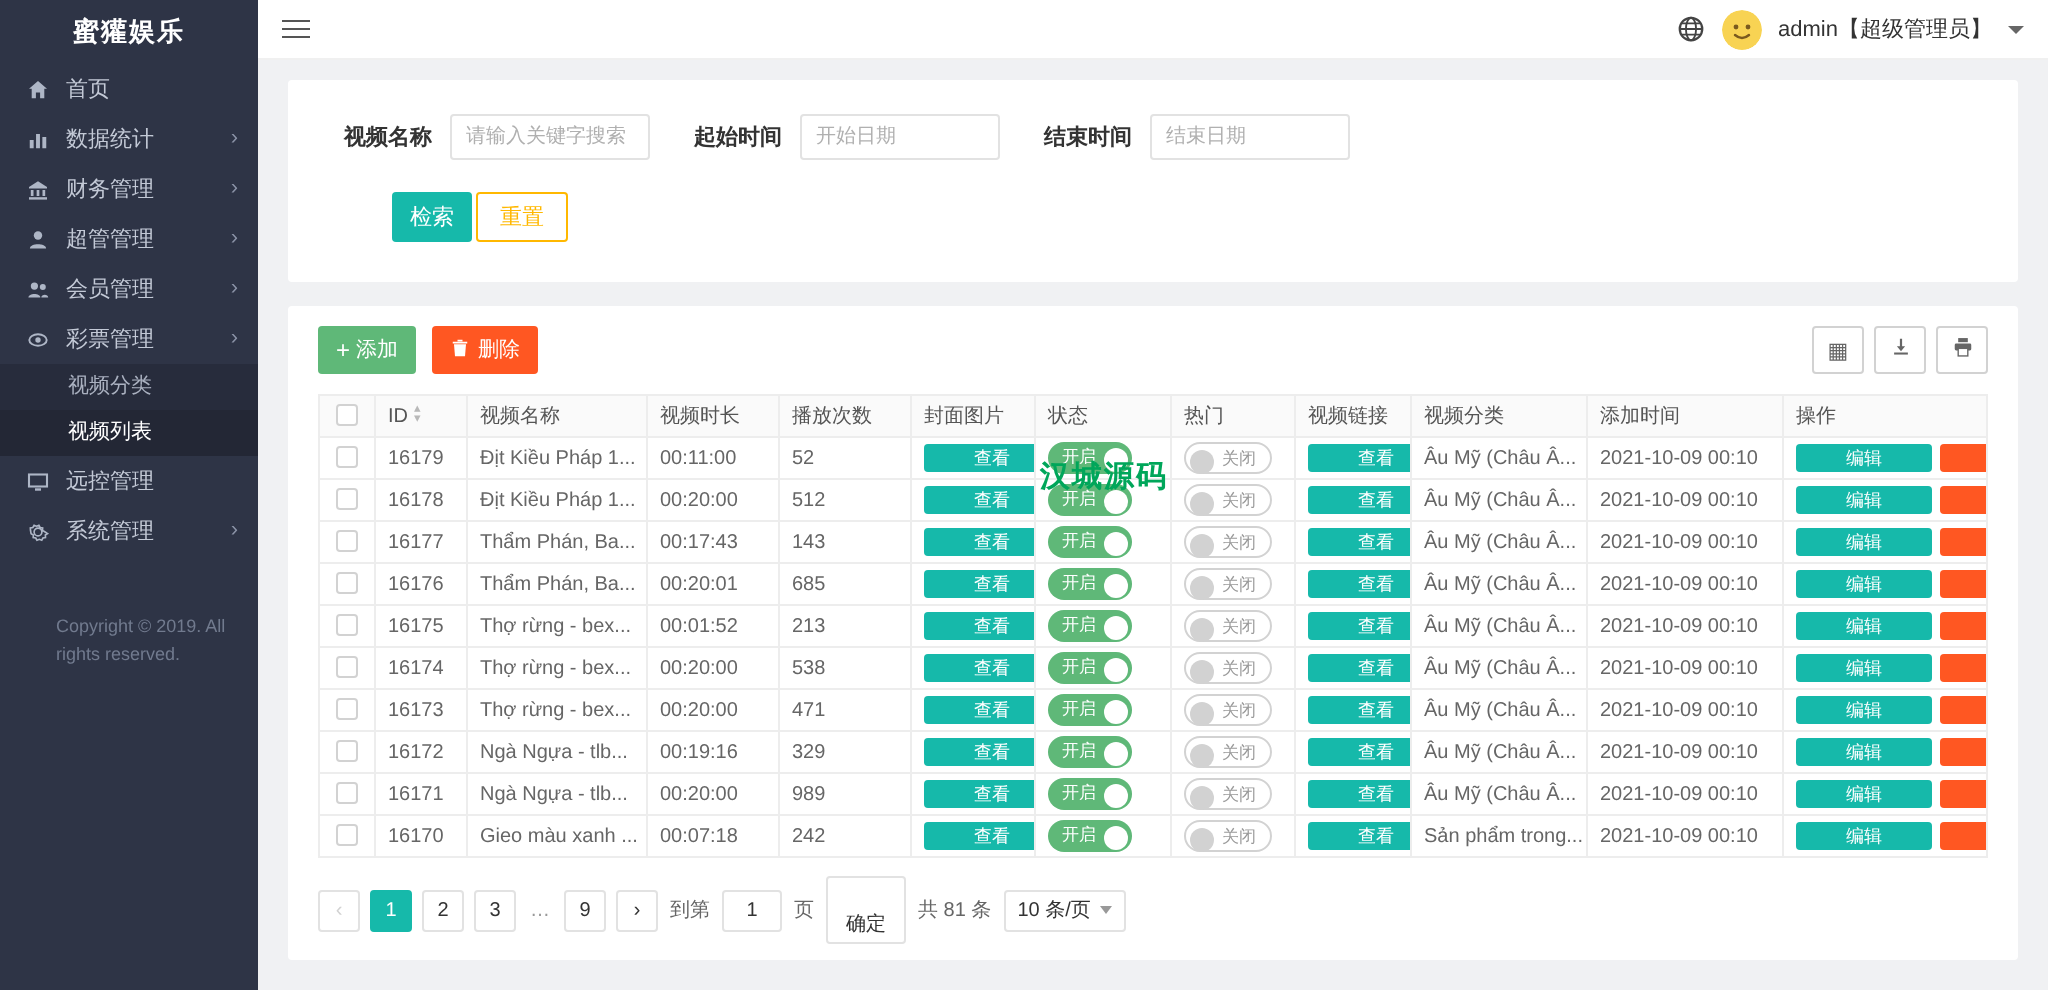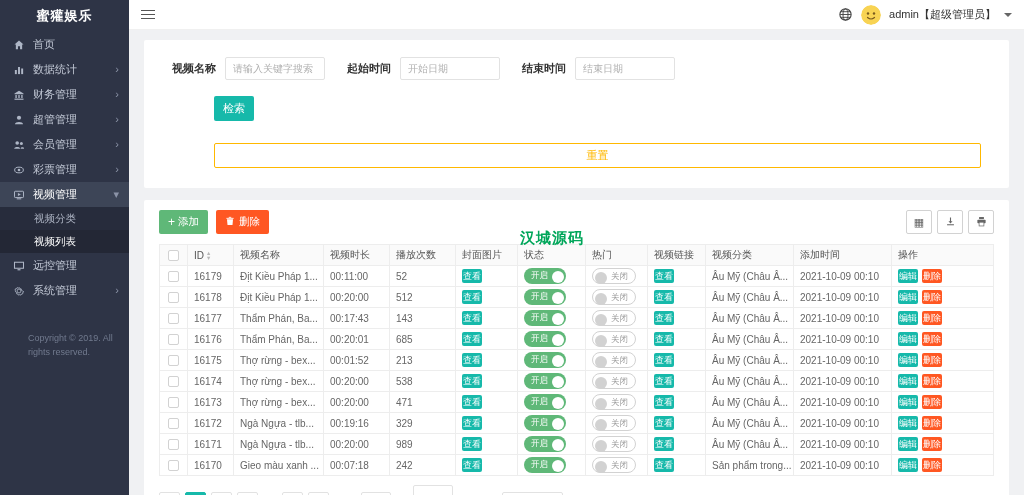--- a/index.html
+++ b/index.html
@@ -34,21 +34,21 @@
   
   .content { position:absolute; left:129px; top:30px; right:0; bottom:0; padding:10px 15px; overflow:hidden; }
   .card { background:#ffffff; border-radius:2px; }
 
   .filter-card { padding:17px 28px 20px 28px; margin-bottom:12px; }
   .filter-row { display:flex; align-items:center; gap:22px; }
   .filter-group { display:flex; align-items:center; }
   .filter-group label { font-size:11px; font-weight:bold; color:#333; margin-right:9px; white-space:nowrap; }
   .filter-group input { width:100px; height:23px; border:1px solid #e2e2e2; border-radius:2px; padding:0 7px; font-size:10px; color:#666; outline:none; font-family:inherit; }
   .filter-group input::placeholder { color:#b0b0b0; }
-  .filter-actions { margin-top:16px; margin-left:42px; display:flex; gap:22px;flex-direction:column; }
+  .filter-actions { margin-top:16px; margin-left:24px; display:flex; gap:2px; }
   .btn-search { width:40px; height:25px; background:#16b9aa; color:#fff; border:none; border-radius:2px; font-size:11px; cursor:pointer; font-family:inherit; }
   .btn-reset { height:25px; padding:0 11px; background:#fff; color:#ffb800; border:1px solid #ffb800; border-radius:2px; font-size:11px; cursor:pointer; font-family:inherit; }
 
   .table-card { padding:10px 15px 8px 15px; }
   .table-toolbar { display:flex; align-items:center; gap:8px; margin-bottom:10px; }
   .btn-add { height:24px; padding:0 9px; background:#5fb878; color:#fff; border:none; border-radius:2px; font-size:10.5px; cursor:pointer; display:inline-flex; align-items:center; gap:3px; font-family:inherit; }
   .btn-add .plus { font-size:12px; line-height:1; }
   .btn-delete { height:24px; padding:0 9px; background:#ff5722; color:#fff; border:none; border-radius:2px; font-size:10.5px; cursor:pointer; display:inline-flex; align-items:center; gap:4px; font-family:inherit; }
   .btn-delete svg { width:10px; height:10px; fill:#fff; }
   .toolbar-right { margin-left:auto; display:flex; gap:5px; }
@@ -56,21 +56,21 @@
   .tool-btn svg { width:11px; height:11px; fill:#666; }
 
   table { width:100%; border-collapse:collapse; table-layout:fixed; font-size:10px; color:#666; }
   th,td { border:1px solid #ededed; padding:2px 6px; text-align:left; height:19px; white-space:nowrap; overflow:hidden; vertical-align:middle; }
   thead th { background:#fafafa; color:#555; font-weight:normal; height:21px; }
   .col-check { text-align:center; padding:2px 0; }
   .checkbox { display:inline-block; width:11px; height:11px; border:1px solid #d2d2d2; border-radius:2px; background:#fff; vertical-align:middle; cursor:pointer; }
   .sort { display:inline-flex; flex-direction:column; margin-left:3px; vertical-align:middle; cursor:pointer; }
   .sort i { font-style:normal; font-size:6.5px; line-height:4.5px; color:#b8b8b8; }
 
-  .mini-btn { display:inline-block; padding:2px 1px; border-radius:2px; color:#fff; font-size:9px; line-height:1.2; cursor:pointer; }
+  .mini-btn { display:inline-block; padding:2px 25px; border-radius:2px; color:#fff; font-size:9px; line-height:1.2; cursor:pointer; }
   .mini-btn.teal { background:#16b9aa; }
   .mini-btn.red { background:#ff5722; margin-left:4px; }
 
   .switch { display:inline-flex; align-items:flex-start; height:16px; border-radius:16px; padding:3px 2px; cursor:pointer; vertical-align:middle; }
   .switch .knob { width:12px; height:12px; border-radius:50%; background:#fff; display:inline-block; }
   .switch .txt { font-style:normal; font-size:8.5px; line-height:1; }
   .switch.on { background:#5fb878; }
   .switch.on .txt { color:#fff; margin:0 4px 0 5px; }
   .switch.off { background:#fff; border:1px solid #d2d2d2; }
   .switch.off .knob { background:#d2d2d2; }
@@ -152,31 +152,20 @@
       </div>
       <div class="side-item">
         <span class="s-icon">
           <svg viewBox="0 0 16 16">
             <ellipse cx="8" cy="8" rx="5.8" ry="3.8" fill="none" stroke="currentColor" stroke-width="1.3"></ellipse>
             <circle cx="8" cy="8" r="1.8"></circle>
           </svg>
         </span>
         <span class="s-label">彩票管理</span>
         <span class="s-arrow">›</span>
-      </div>
-      <div class="side-item active">
-        <span class="s-icon">
-          <svg viewBox="0 0 16 16">
-            <rect x="2" y="3" width="12" height="8.4" rx="1" fill="none" stroke="currentColor" stroke-width="1.3"></rect>
-            <path d="M6.6 5.2 10.4 7.2 6.6 9.2Z"></path>
-            <rect x="5" y="12.4" width="6" height="1.4"></rect>
-          </svg>
-        </span>
-        <span class="s-label">视频管理</span>
-        <span class="s-arrow">▾</span>
       </div>
       <div class="side-sub"><span>视频分类</span></div>
       <div class="side-sub active"><span>视频列表</span></div>
       <div class="side-item">
         <span class="s-icon">
           <svg viewBox="0 0 16 16">
             <rect x="2" y="3" width="12" height="8" fill="none" stroke="currentColor" stroke-width="1.4"></rect>
             <rect x="6" y="12.2" width="4" height="1.6"></rect>
           </svg>
         </span>

